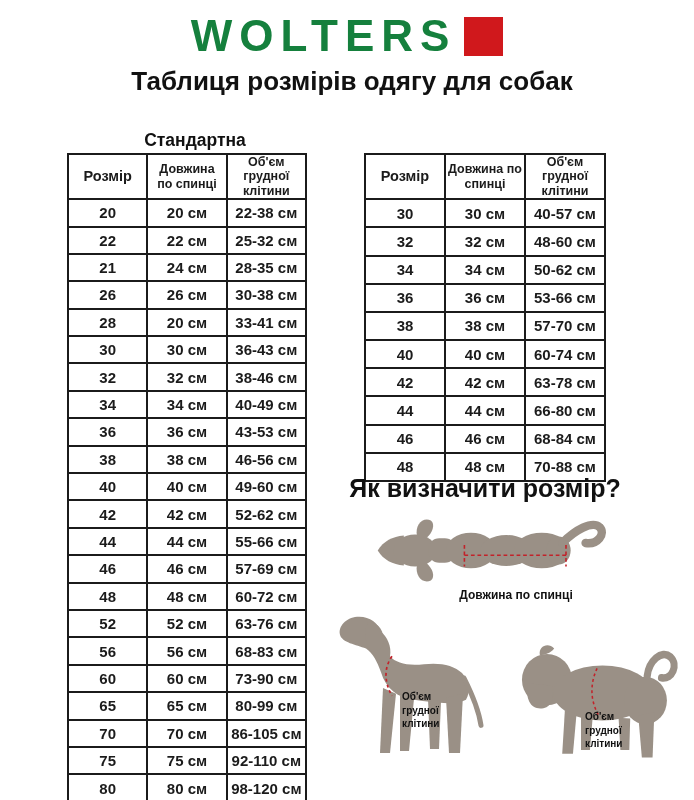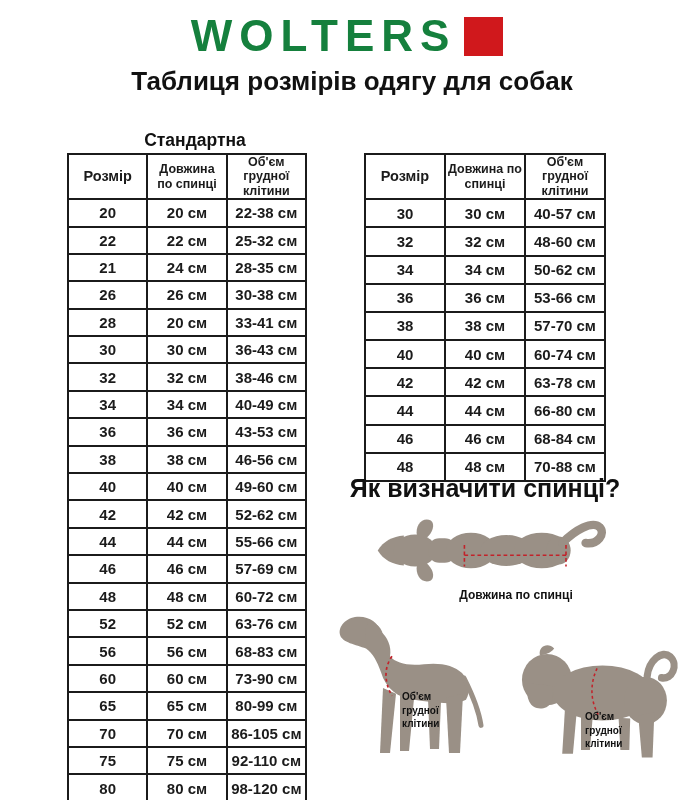--- a/index.html
+++ b/index.html
@@ -235,21 +235,21 @@
           <td>68-84 см</td>
         </tr>
         <tr>
           <td>48</td>
           <td>48 см</td>
           <td>70-88 см</td>
         </tr>
       </tbody>
     </table>
 
-  <h2 class="howto-heading">Як визначити спинці?</h2>
+  <h2 class="howto-heading">Як визначити розмір?</h2>
 
   <svg id="dog-top" class="dog-svg" viewBox="0 0 250 80" preserveAspectRatio="none">
     <g fill="#9a9086">
       <path d="M4,40 C10,30 20,25 32,24 L32,56 C20,55 10,50 4,40 Z"></path>
       <ellipse cx="44" cy="40" rx="23" ry="17"></ellipse>
       <path d="M46,24 C44,13 52,4 61,8 C66,12 63,21 56,27 Z"></path>
       <path d="M46,56 C44,67 52,76 61,72 C66,68 63,59 56,53 Z"></path>
       <rect x="58" y="27" width="30" height="26" rx="12"></rect>
       <ellipse cx="104" cy="40" rx="27" ry="19"></ellipse>
       <ellipse cx="142" cy="40" rx="28" ry="16.5"></ellipse>

